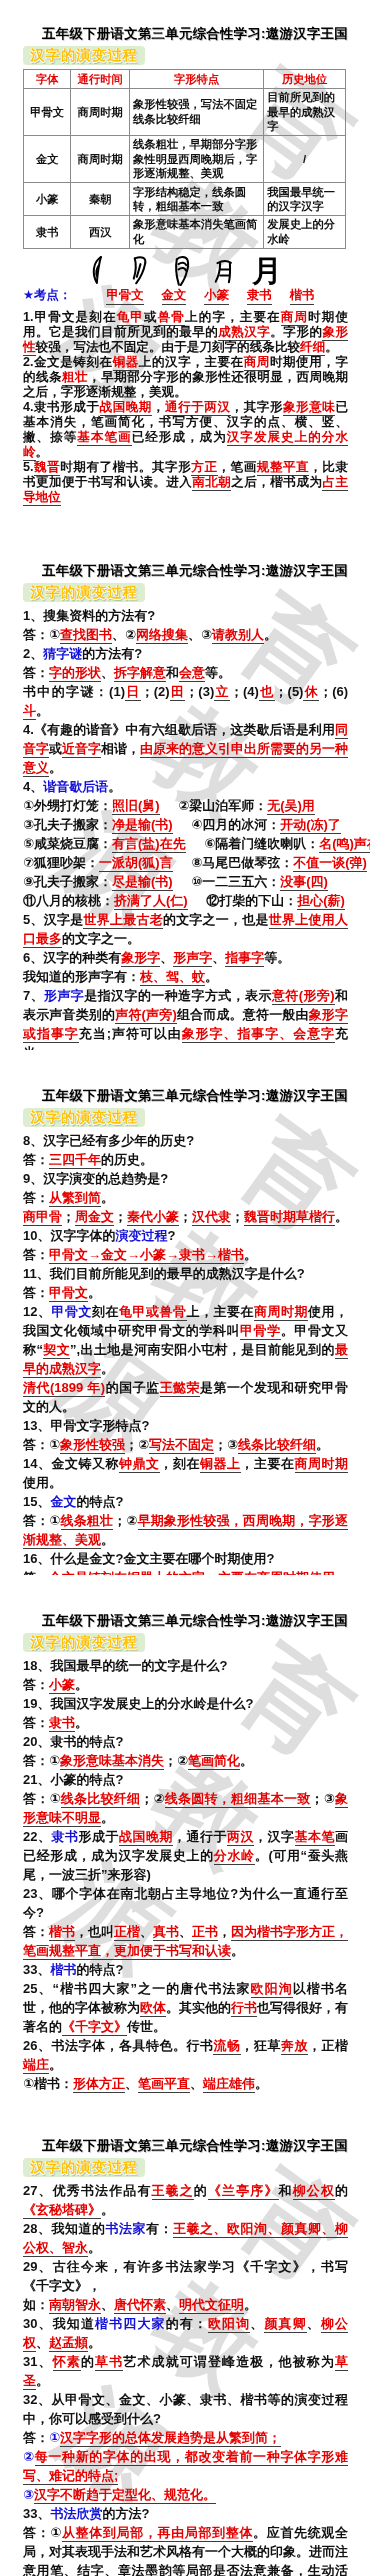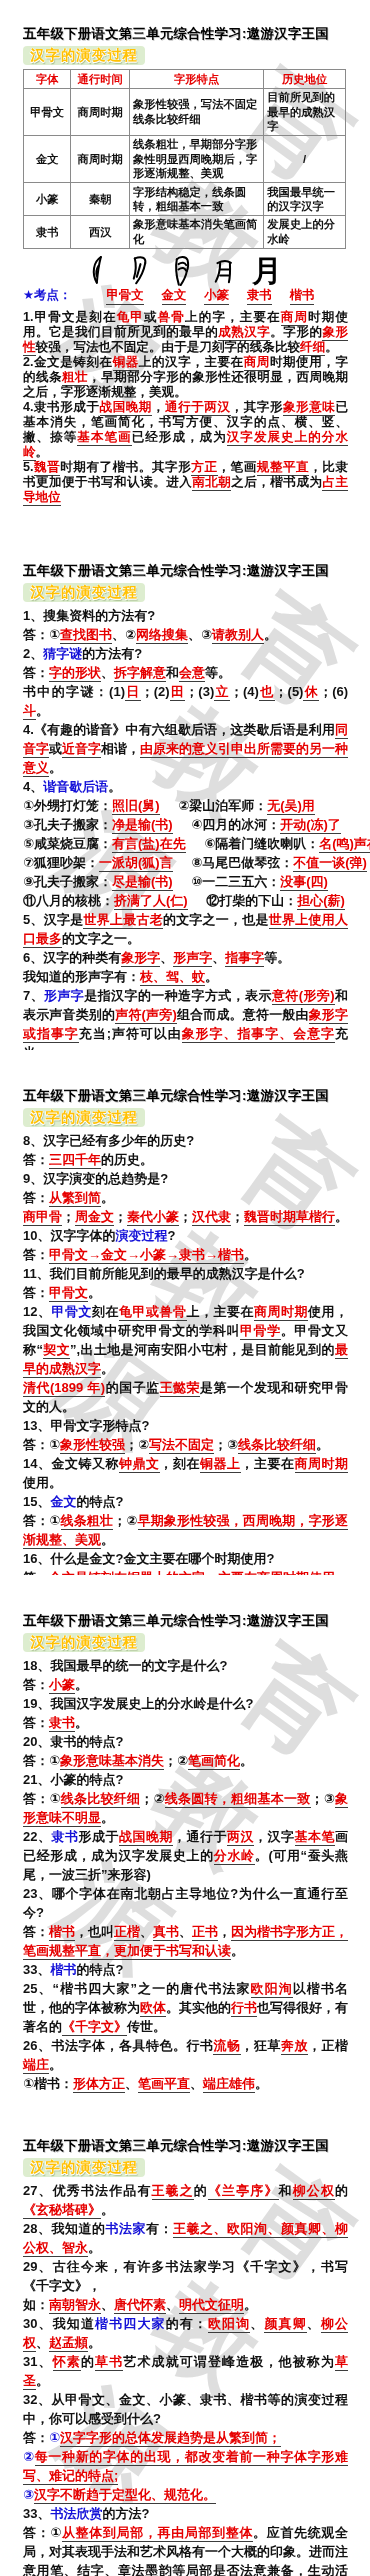--- a/index.html
+++ b/index.html
@@ -8,21 +8,21 @@
   .page{position:relative;width:371px;height:525px;box-sizing:border-box;
         padding:37px 23px 0 23px;overflow:hidden;background:#fff;}
   .page.p1{padding-top:25px;}
   .content{position:relative;z-index:1;}
   .watermark{position:absolute;inset:0;z-index:0;pointer-events:none;overflow:hidden;}
   .wm-ch{position:absolute;font-size:100px;color:#9f9f9f;opacity:.34;transform:rotate(36deg);
          font-family:"Liberation Serif","DejaVu Serif",serif;}
   .wm-ch.wm-0{left:61px;top:278px;}
   .wm-ch.wm-1{left:155px;top:170px;}
   .wm-ch.wm-2{left:244px;top:61px;}
-  .page-title{margin:0;text-align:left;font-size:13.4px;line-height:17.5px;color:#000;
+  .page-title{margin:0;text-align:right;font-size:13.4px;line-height:17.5px;color:#000;
               text-shadow:0.8px 0.8px 0 #c9c9c9;letter-spacing:0.3px;font-weight:700;}
   .page-subtitle{text-align:left;margin:3.1px 0 4.1px 0;}
   .subtitle-hl{display:inline-block;background:#ddedcf;color:#ffc103;font-size:14.4px;line-height:18.5px;
                padding:0.5px 7.2px;border-radius:4.1px;letter-spacing:1px;
                text-shadow:-0.5px -0.5px 0 #fff,0.5px -0.5px 0 #fff,-0.5px 0.5px 0 #fff,0.5px 0.5px 0 #fff,1px 1.5px 1px rgba(110,140,80,.55);}
   .doc-table{border-collapse:collapse;width:323px;margin:2.1px 0 5.2px 0;table-layout:fixed;}
   .doc-table th,.doc-table td{border:1px solid #8a8a8a;font-size:11.3px;line-height:14.4px;
                padding:1.5px 3.1px;font-weight:700;vertical-align:middle;}
   .doc-table th{color:#e60000;text-align:center;}
   .doc-table td{color:#111;}

